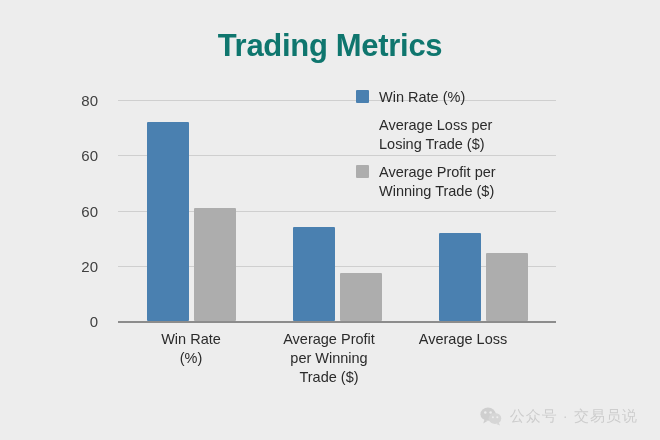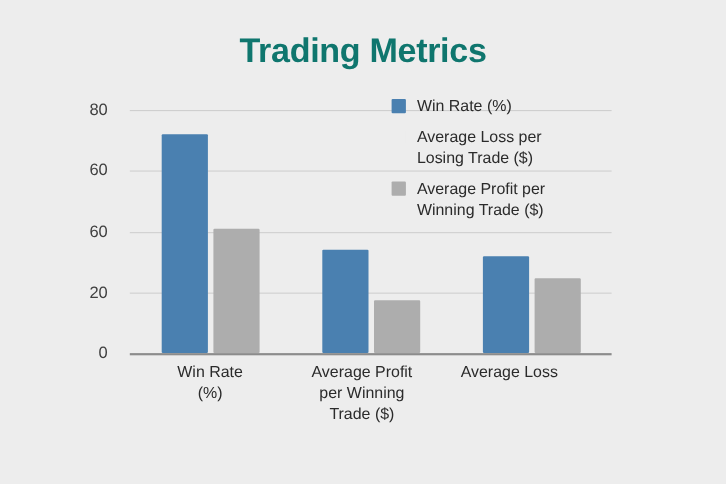--- a/index.html
+++ b/index.html
@@ -187,20 +187,33 @@
       </div>
       <div class="legend-item">
         <span class="legend-swatch" style="background: rgb(173, 173, 173);"></span>
         <span class="legend-label">
           <div>Average Profit per</div>
           <div>Winning Trade ($)</div>
         </span>
       </div>
     </div>
 
+  <div id="watermark">
+    <svg id="wechat-icon" width="22" height="19" viewBox="0 0 22 19">
+      <ellipse cx="8" cy="7.2" rx="7.6" ry="6.6" fill="#b8b8b8"></ellipse>
+      <polygon points="4.6,12.2 3.2,16.4 7.4,13.9" fill="#b8b8b8"></polygon>
+      <circle cx="5.3" cy="5.6" r="1.25" fill="#ededed"></circle>
+      <circle cx="10.6" cy="5.6" r="1.25" fill="#ededed"></circle>
+      <ellipse cx="15" cy="11.4" rx="6.3" ry="5.5" fill="#c4c4c4"></ellipse>
+      <polygon points="18.6,15.6 20.1,18.6 16.3,16.9" fill="#c4c4c4"></polygon>
+      <circle cx="12.9" cy="10.2" r="1.05" fill="#ededed"></circle>
+      <circle cx="17.3" cy="10.2" r="1.05" fill="#ededed"></circle>
+    </svg>
+    <span id="watermark-text">公众号 · 交易员说</span>
+  </div>
 
 <div class="xlabel" style="left: 118px; width: 146px;">
       <div>Win Rate</div>
       <div>(%)</div>
     </div>
     <div class="xlabel" style="left: 256px; width: 146px;">
       <div>Average Profit</div>
       <div>per Winning</div>
       <div>Trade ($)</div>
     </div>

